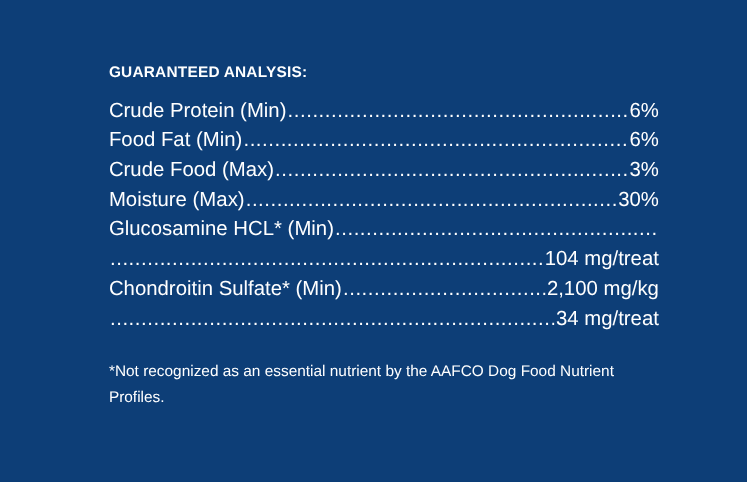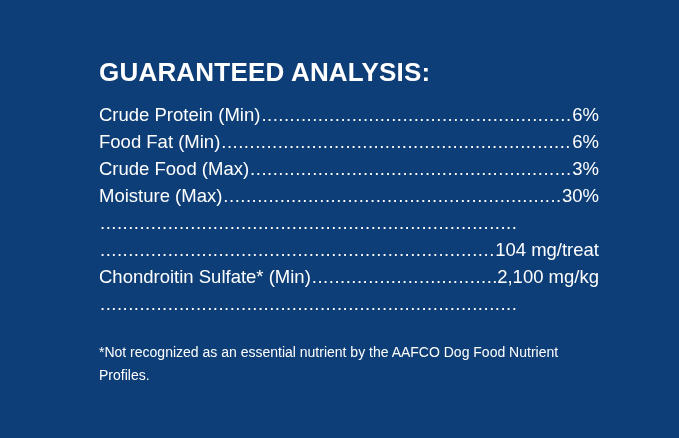--- a/index.html
+++ b/index.html
@@ -22,21 +22,21 @@
     background: #0d3e77;
   }
   .content {
     position: absolute;
     left: 99px;
     top: 57px;
     width: 500px;
   }
   .title {
     color: #ffffff;
-    font-size: 26px;
+    font-size: 14px;
     font-weight: bold;
     letter-spacing: 0.2px;
     margin-bottom: 13px;
     white-space: nowrap;
   }
   .rows {
     display: block;
   }
   .row {
     display: flex;
@@ -96,33 +96,35 @@
         <span class="label">Crude Food (Max)</span>
         <span class="dots">..........................................................................</span>
         <span class="value">3%</span>
       </div>
       <div class="row">
         <span class="label">Moisture (Max)</span>
         <span class="dots">..........................................................................</span>
         <span class="value">30%</span>
       </div>
       <div class="row">
+        <span class="label">Glucosamine HCL* (Min)</span>
         <span class="dots">..........................................................................</span>
       </div>
       <div class="row continuation">
         <span class="label"></span>
         <span class="dots">..........................................................................</span>
         <span class="value">104 mg/treat</span>
       </div>
       <div class="row">
         <span class="label">Chondroitin Sulfate* (Min)</span>
         <span class="dots">..........................................................................</span>
         <span class="value">2,100 mg/kg</span>
       </div>
       <div class="row continuation">
         <span class="label"></span>
         <span class="dots">..........................................................................</span>
+        <span class="value">34 mg/treat</span>
       </div>
     </div>
 
     <div class="footnote">*Not recognized as an essential nutrient by the AAFCO Dog Food Nutrient Profiles.</div>
   </div>
 </div>
 
 </body></html>

